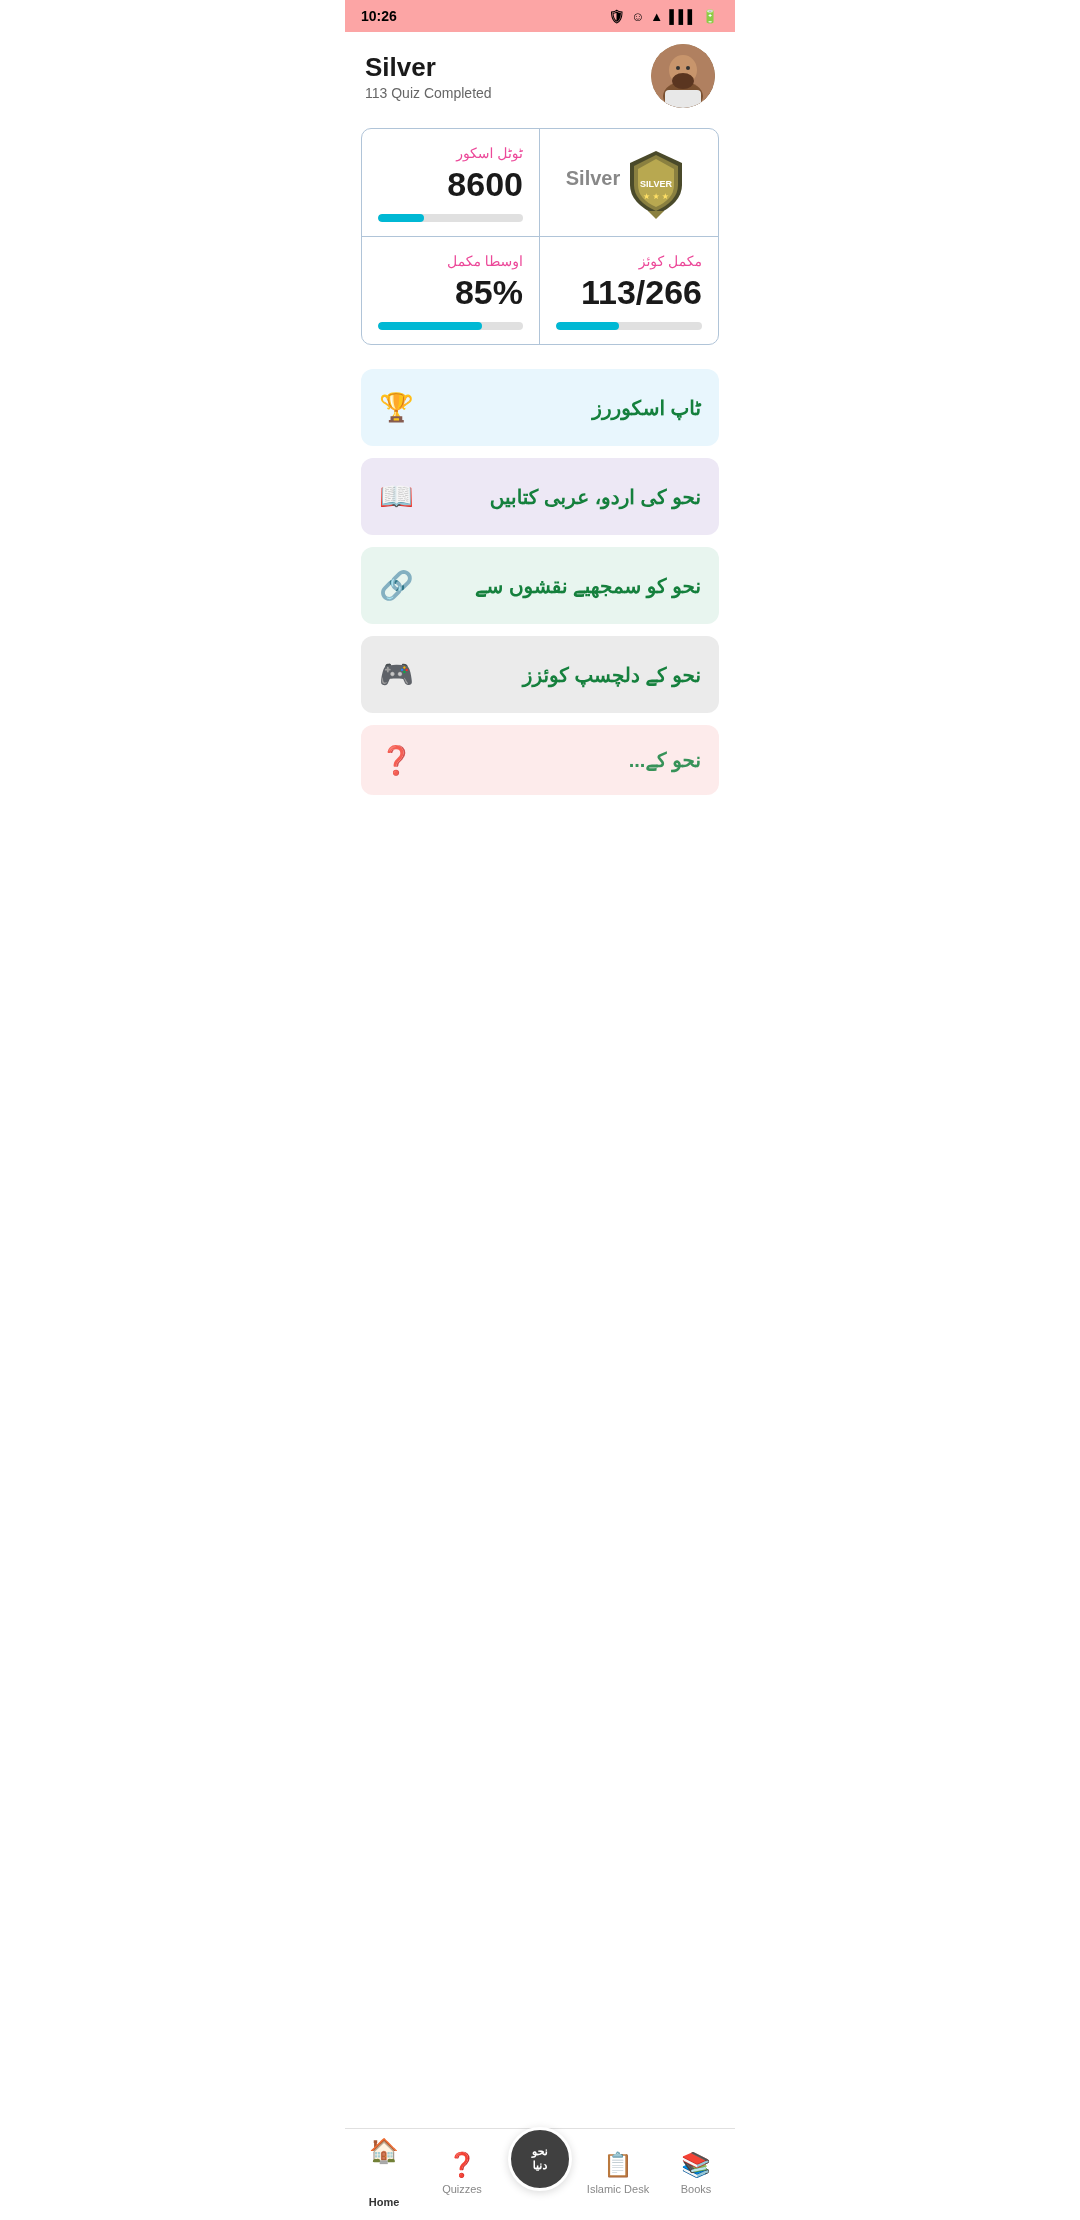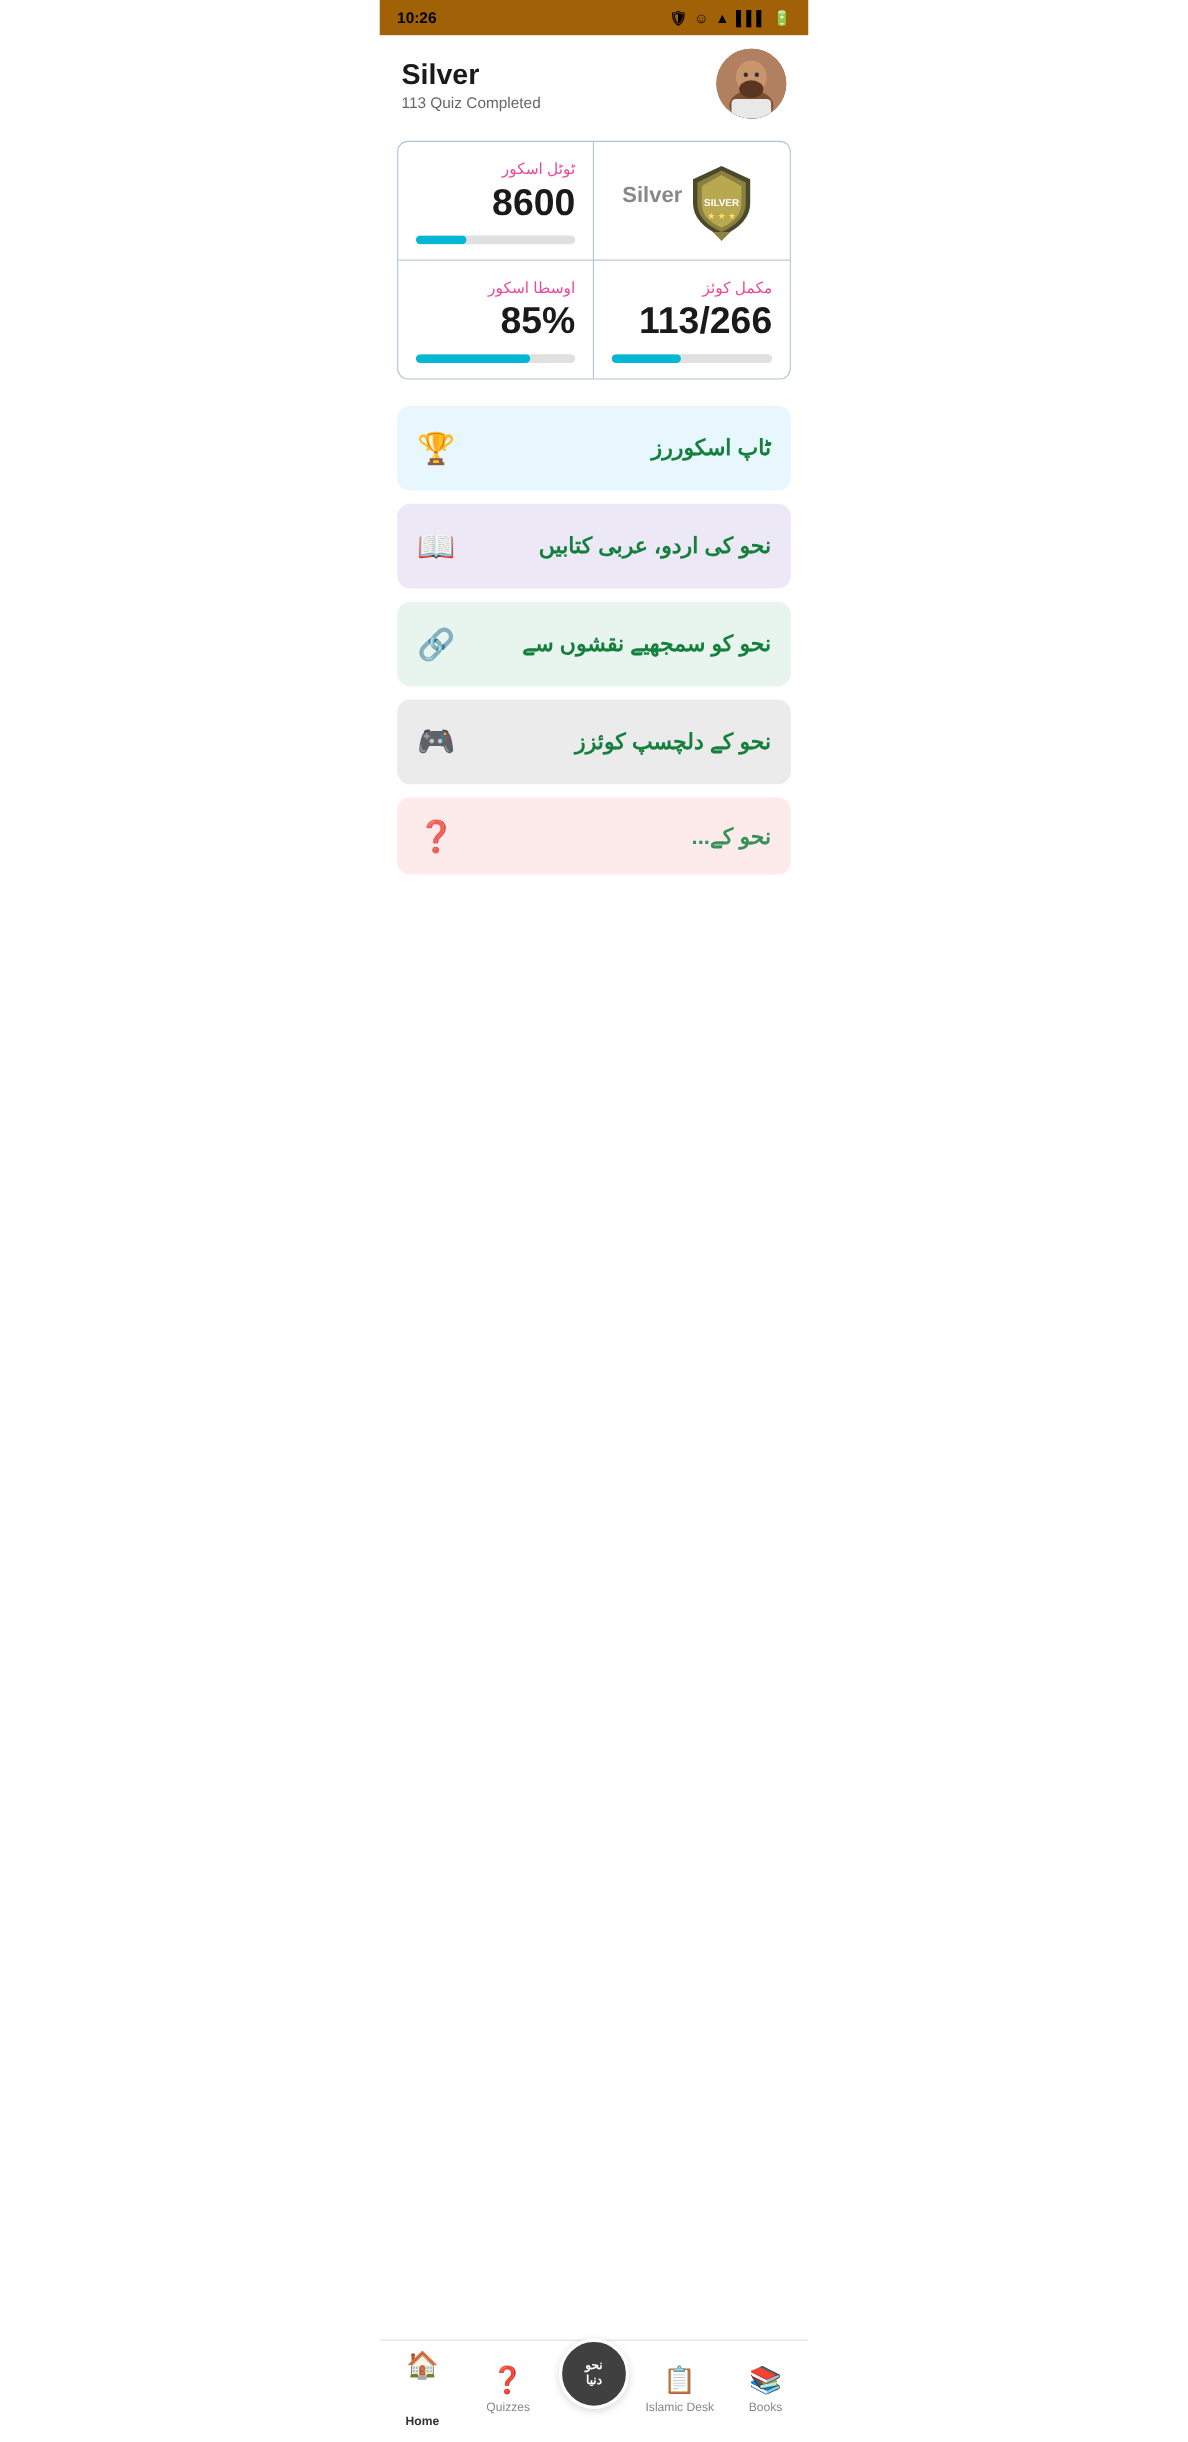--- a/index.html
+++ b/index.html
@@ -16,21 +16,21 @@
     }
 
     
     .status-bar {
       display: flex;
       justify-content: space-between;
       align-items: center;
       padding: 8px 16px;
       font-size: 14px;
       font-weight: 600;
-      background: #a16207;
+      background: #fca5a5;
     }
     .status-bar-time { font-weight: 700; }
     .status-icons { display: flex; gap: 6px; align-items: center; font-size: 13px; }
 
     
     .header {
       display: flex;
       justify-content: space-between;
       align-items: center;
       padding: 12px 20px 20px 20px;
@@ -293,21 +293,21 @@
         <text x="36" y="40" text-anchor="middle" fill="#fff" font-size="9" font-weight="bold" font-family="Arial">SILVER</text>
 
         <text x="36" y="52" text-anchor="middle" fill="#ffe066" font-size="8">★ ★ ★</text>
 
         <path d="M28 64 L36 72 L44 64" fill="#8a8040"></path>
       </svg>
     </div>
   </div>
 
   <div class="stat-cell border-right">
-    <span class="stat-label urdu">اوسطا اسکور</span>
+    <span class="stat-label urdu">اوسطا مکمل</span>
     <span class="stat-value">85%</span>
     <div class="progress-bar-container">
       <div class="progress-bar-fill" style="width: 72%"></div>
     </div>
   </div>
 
   <div class="stat-cell">
     <span class="stat-label urdu">مکمل کوئز</span>
     <span class="stat-value">113/266</span>
     <div class="progress-bar-container">

